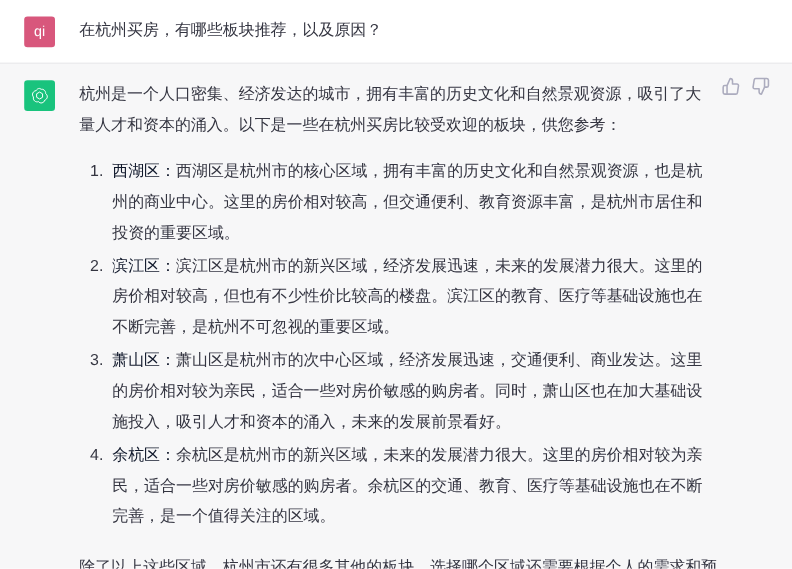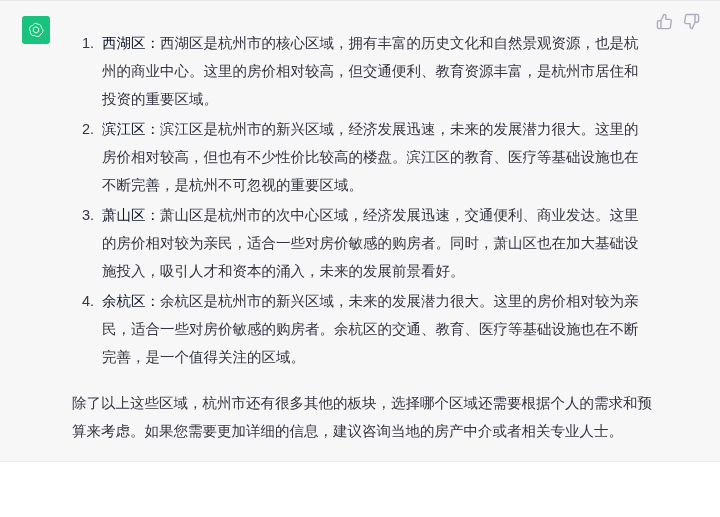--- a/index.html
+++ b/index.html
@@ -119,30 +119,37 @@
   }
   .action-btn svg {
     display: block;
   }
 </style>
 </head>
 <body>
 
 <div class="chat">
 
+  <div class="msg msg-user">
+    <div class="avatar avatar-user">qi</div>
+    <div class="body">
+      <div class="user-text">在杭州买房，有哪些板块推荐，以及原因？</div>
+    </div>
+  </div>
 
   <div class="msg msg-assistant">
     <div class="avatar avatar-assistant">
       <svg width="18" height="18" viewBox="0 0 24 24" fill="none" stroke="#ffffff" stroke-width="1.2">
         <path d="M12 3.2c-1.9 0-3.5 1.1-4.2 2.7-1.8.1-3.3 1.2-4 2.8-.8 1.7-.4 3.6.8 4.9-.5 1.7 0 3.5 1.3 4.7 1.3 1.2 3.1 1.5 4.7.9 1 1.3 2.7 1.9 4.3 1.5 1.7-.4 3-1.7 3.4-3.4 1.6-.5 2.8-1.9 3-3.6.2-1.7-.6-3.4-2-4.3.2-1.7-.6-3.4-2-4.4-1-.7-2.2-1-3.3-.8z"></path>
         <path d="M12 7.6l3.6 2.1v4.2L12 16l-3.6-2.1V9.7L12 7.6z"></path>
       </svg>
     </div>
     <div class="body">
       <div class="assistant-block">
+        <p class="para">杭州是一个人口密集、经济发达的城市，拥有丰富的历史文化和自然景观资源，吸引了大量人才和资本的涌入。以下是一些在杭州买房比较受欢迎的板块，供您参考：</p>
         <ol class="items">
           <li>
             <span class="item-title">西湖区：</span><span>西湖区是杭州市的核心区域，拥有丰富的历史文化和自然景观资源，也是杭州的商业中心。这里的房价相对较高，但交通便利、教育资源丰富，是杭州市居住和投资的重要区域。</span>
           </li>
           <li>
             <span class="item-title">滨江区：</span><span>滨江区是杭州市的新兴区域，经济发展迅速，未来的发展潜力很大。这里的房价相对较高，但也有不少性价比较高的楼盘。滨江区的教育、医疗等基础设施也在不断完善，是杭州不可忽视的重要区域。</span>
           </li>
           <li>
             <span class="item-title">萧山区：</span><span>萧山区是杭州市的次中心区域，经济发展迅速，交通便利、商业发达。这里的房价相对较为亲民，适合一些对房价敏感的购房者。同时，萧山区也在加大基础设施投入，吸引人才和资本的涌入，未来的发展前景看好。</span>
           </li>

